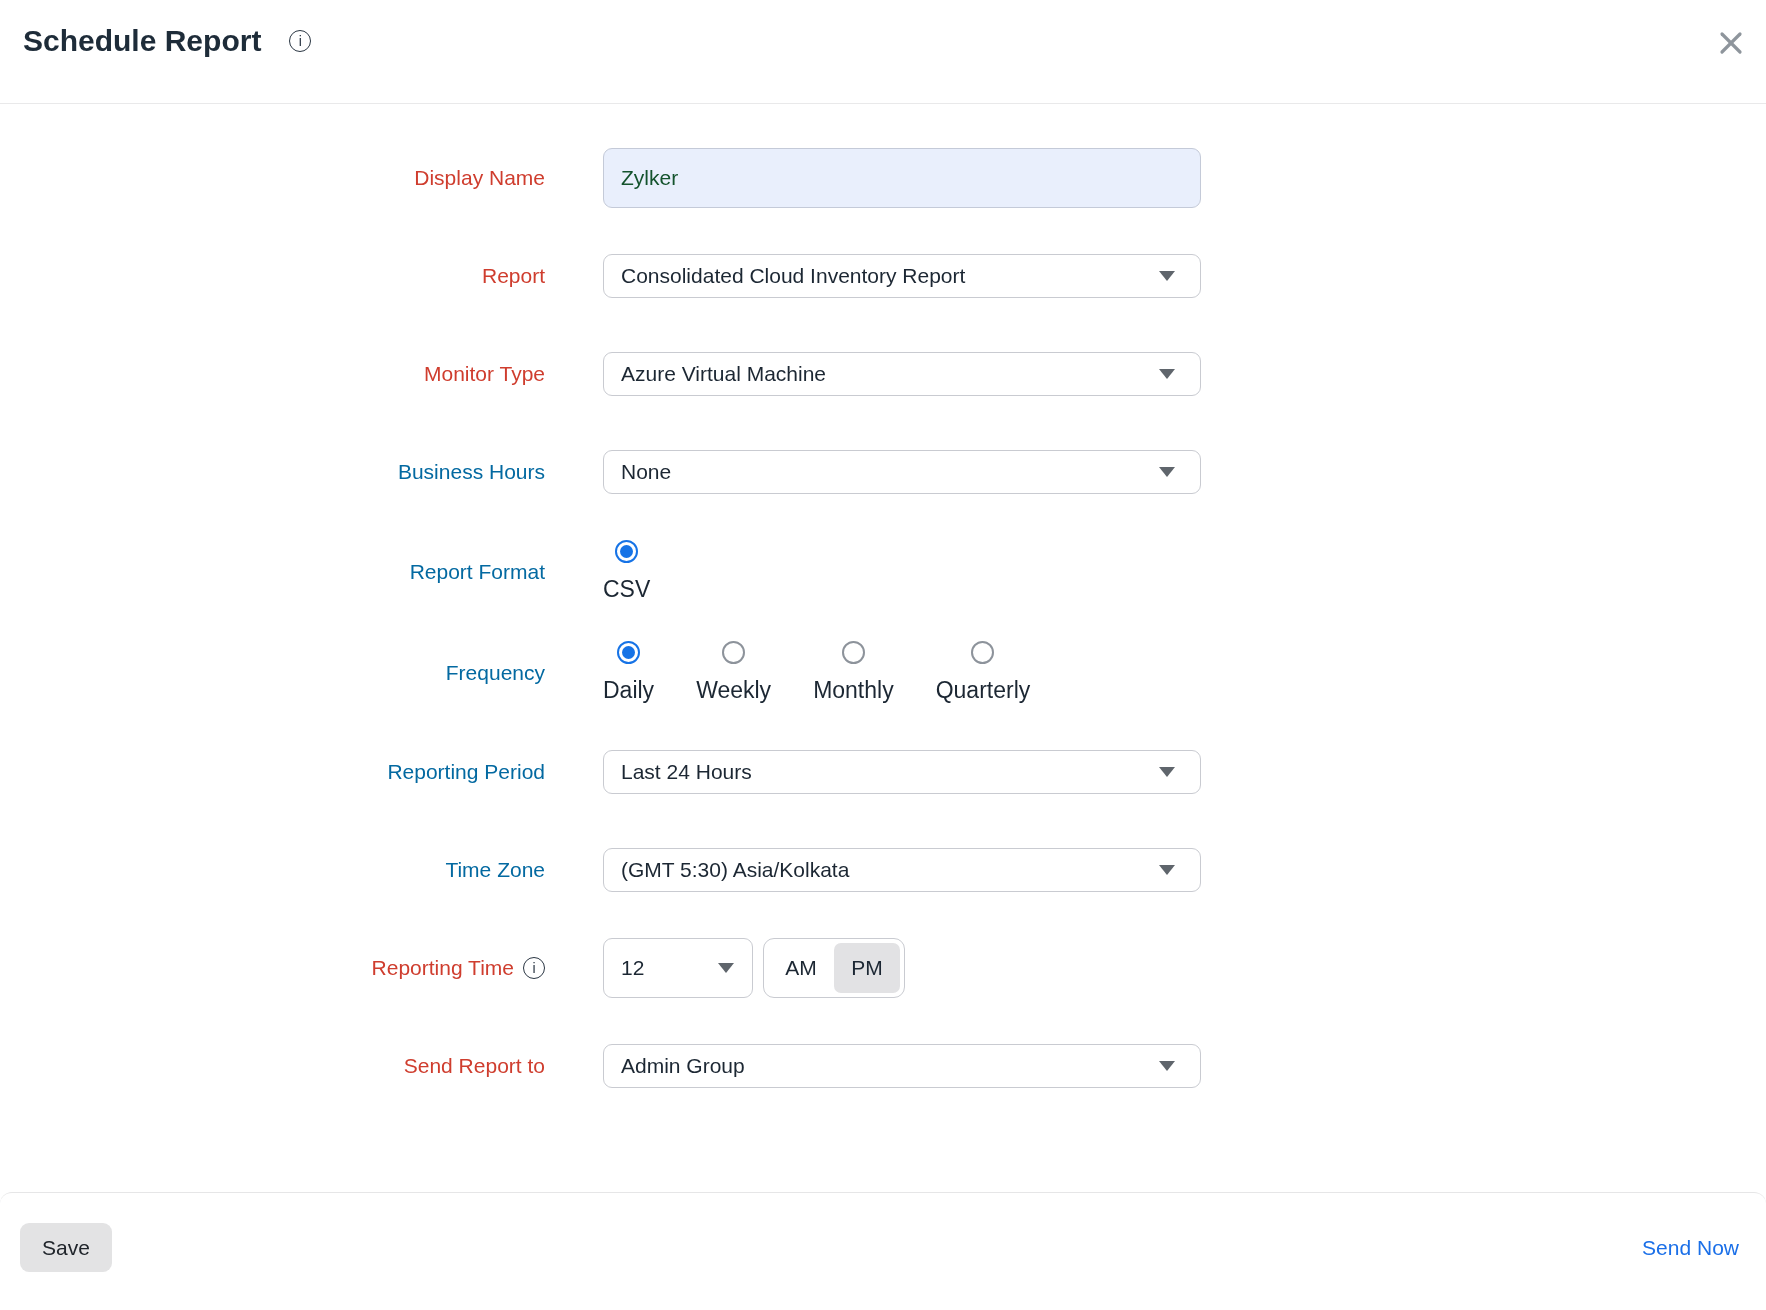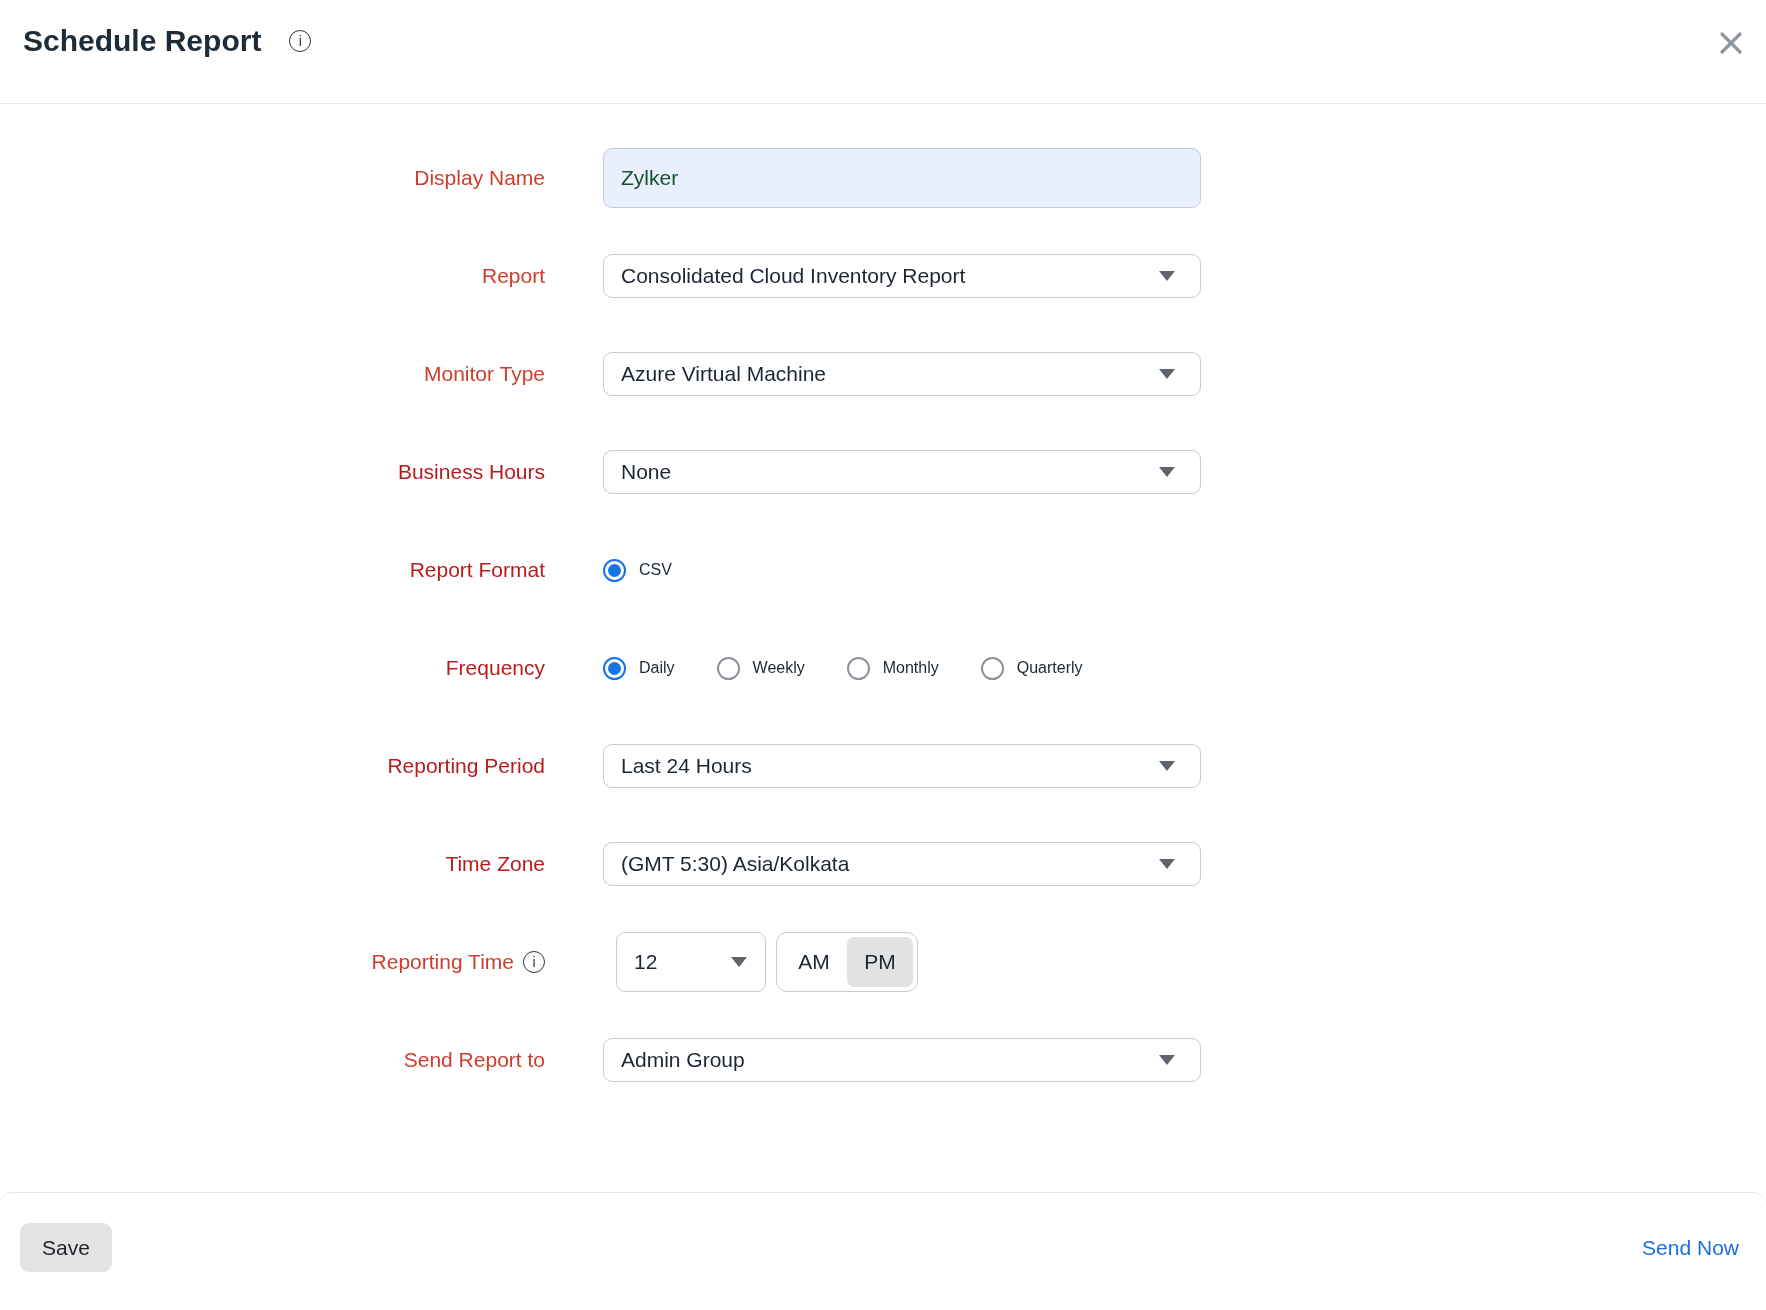--- a/index.html
+++ b/index.html
@@ -31,21 +31,21 @@
     width: 32px; height: 32px; background: none; border: none; padding: 2px; cursor: pointer;
     display: flex; align-items: center; justify-content: center;
   }
 
   
   .form { flex: 1; padding-top: 44px; }
   .row { display: flex; align-items: center; min-height: 60px; margin-bottom: 38px; }
   .row-label {
     width: 545px; flex-shrink: 0;
     display: flex; justify-content: flex-end; align-items: center; gap: 9px;
-    font-size: 21px; color: #b91c1c;
+    font-size: 21px; color: #0369a1;
   }
   .row-label.required { color: #cf3d2e; }
   .row-label .info-icon { border-color: #2a3643; color: #2a3643; }
   .ctrl { margin-left: 58px; display: flex; align-items: center; }
 
   .text-input {
     width: 598px; height: 60px;
     border: 1px solid #c4cad8; border-radius: 9px;
     background: #e9effc; color: #14532d;
     font-size: 21px; font-family: inherit; padding: 0 17px;
@@ -58,34 +58,34 @@
     cursor: pointer;
   }
   .select-value { flex: 1; font-size: 21px; color: #1c2733; white-space: nowrap; overflow: hidden; }
   .caret {
     width: 0; height: 0; flex-shrink: 0;
     border-left: 8px solid transparent; border-right: 8px solid transparent;
     border-top: 10px solid #5f656c;
   }
 
   .radio-group { display: flex; align-items: center; gap: 42px; }
-  .radio-option { display: flex; align-items: center; gap: 13px; font-size: 16px; color: #1c2733; cursor: pointer; }
+  .radio-option { display: flex; align-items: center; gap: 13px; font-size: 23px; color: #1c2733; cursor: pointer; flex-direction: column; }
   .radio {
     width: 23px; height: 23px; border-radius: 50%; background: #fff;
     border: 2px solid #8d939b; position: relative; flex-shrink: 0;
   }
   .radio.checked { border-color: #1673e6; }
   .radio.checked::after {
     content: ""; position: absolute; inset: 3px; border-radius: 50%; background: #1673e6;
   }
 
   .time-select {
     width: 150px; height: 60px;
     border: 1px solid #c9cbd1; border-radius: 9px; background: #fff;
-    display: flex; align-items: center; padding: 0 18px 0 17px; cursor: pointer; margin-left: 13px;
+    display: flex; align-items: center; padding: 0 18px 0 17px; cursor: pointer;
   }
   .ampm {
     width: 142px; height: 60px; margin-left: 10px;
     border: 1px solid #c9cbd1; border-radius: 11px; background: #fff;
     display: flex; align-items: stretch; padding: 4px;
   }
   .ampm-seg {
     flex: 1; display: flex; align-items: center; justify-content: center;
     font-size: 21px; color: #1c2733; border-radius: 7px; cursor: pointer;
   }

